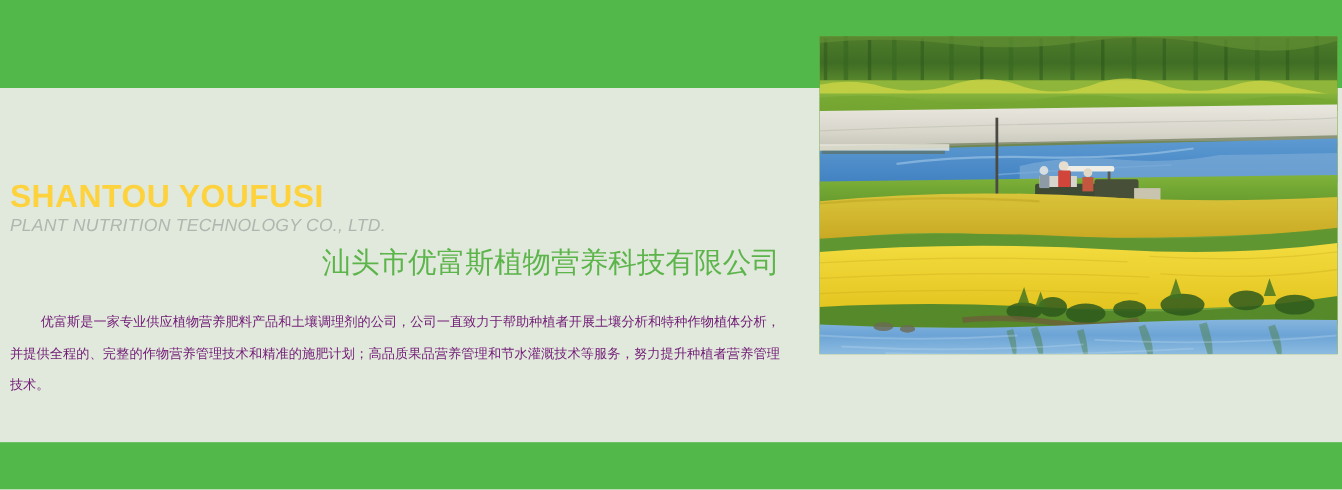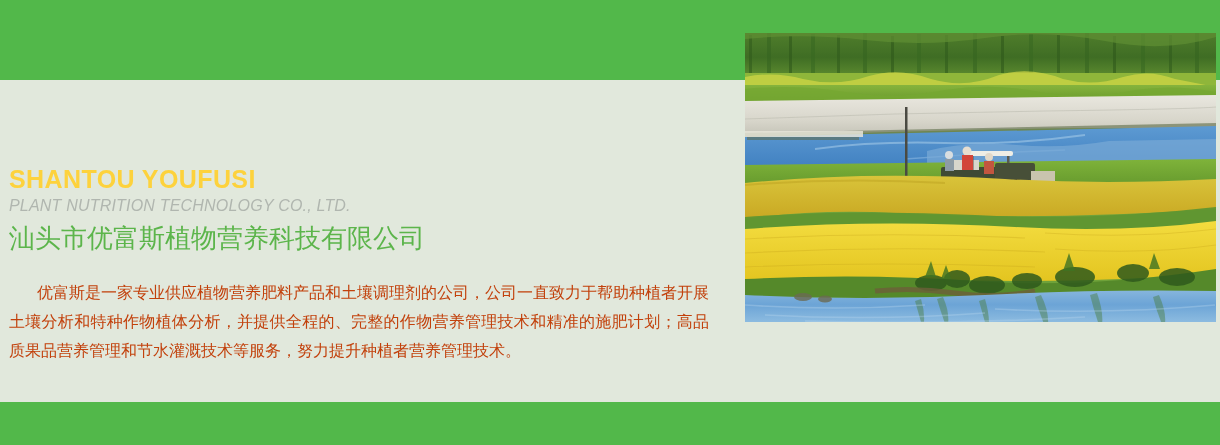--- a/index.html
+++ b/index.html
@@ -46,21 +46,21 @@
     width: 730px;
     height: 322px;
   }
   .brand {
     position: absolute;
     left: 9px;
     top: 85px;
     width: 700px;
   }
   .brand-en {
-    font-size: 25px;
+    font-size: 29px;
     font-weight: bold;
     color: #fdd23c;
     letter-spacing: 0.4px;
     line-height: 28px;
     white-space: nowrap;
   }
   .brand-sub {
     font-size: 16px;
     color: #b0b6af;
     letter-spacing: 0.2px;
@@ -68,30 +68,31 @@
     margin-top: 2px;
     white-space: nowrap;
     font-style: italic;
   }
   .brand-cn {
     font-size: 26px;
     color: #5cb54b;
     line-height: 34px;
     margin-top: 4px;
     white-space: nowrap;
+    text-align: right;
   }
 
   .body-copy {
     position: absolute;
     left: 9px;
     top: 198px;
     width: 700px;
-    font-size: 16px;
+    font-size: 12px;
     line-height: 29px;
-    color: #c2410c;
+    color: #701a75;
     text-indent: 28px;
     text-align: justify;
     text-justify: inter-ideograph;
   }
 
   
   .photo {
     position: absolute;
     left: 745px;
     top: 33px;

